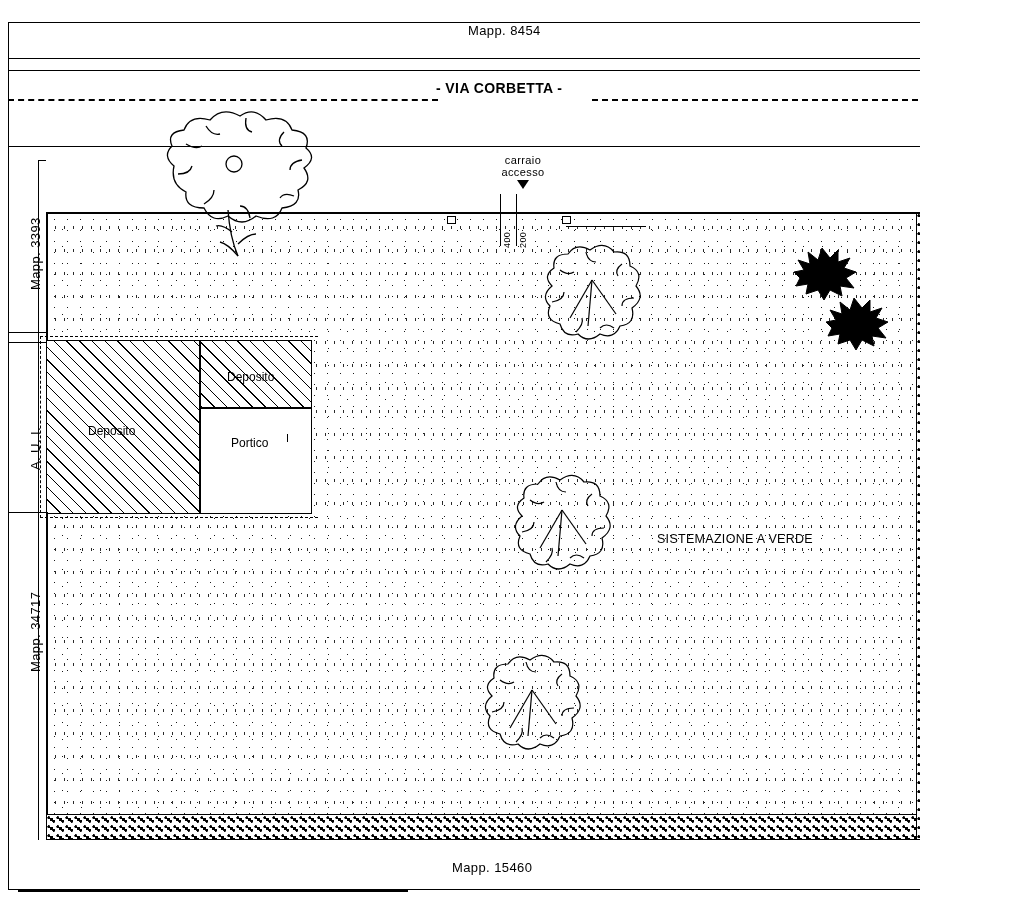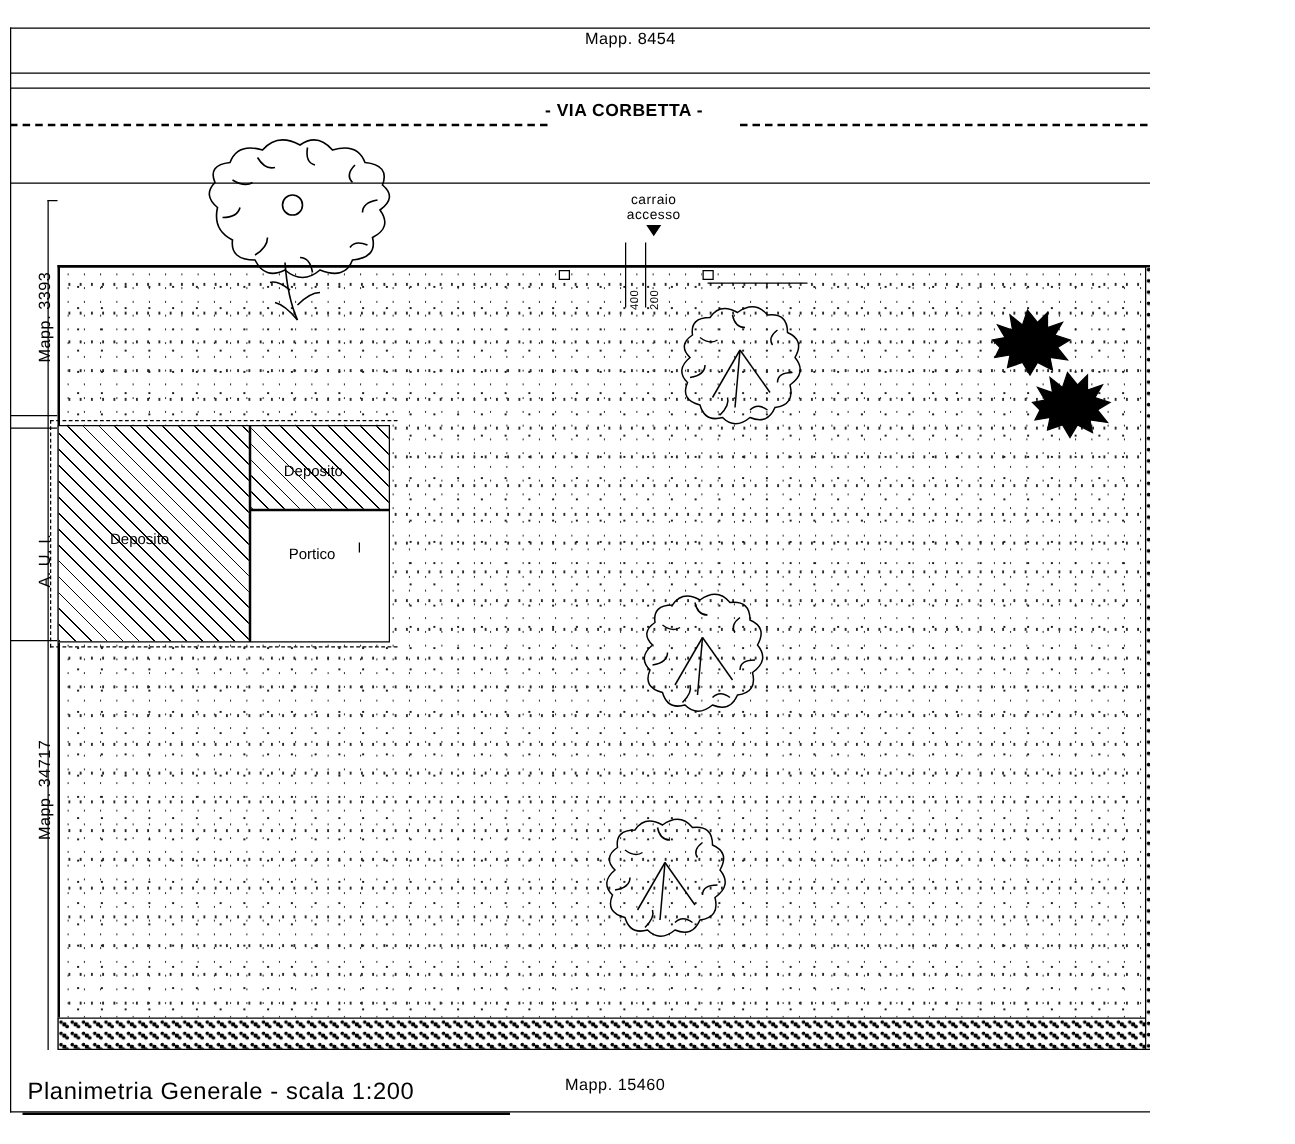--- a/index.html
+++ b/index.html
@@ -279,30 +279,30 @@
     </svg>
   </div>
   <div class="tree" style="left:822px; top:294px;">
     <svg width="72" height="62" viewBox="0 0 72 62">
       <g fill="#000" stroke="#000" stroke-width="1">
         <path d="M10 34 L4 28 L14 26 L8 16 L20 20 L18 8 L28 16 L32 4 L40 14 L48 6 L48 18 L60 14 L54 24 L66 28 L56 34 L64 44 L50 42 L52 52 L40 46 L34 56 L28 46 L16 50 L18 40 L6 42 Z"></path>
       </g>
     </svg>
   </div>
 
+  <div class="greenlbl" style="left:580px; top:532px; width:310px;">SISTEMAZIONE A VERDE</div>
 
   <div class="lbl" style="left:452px; top:860px;">Mapp. 15460</div>
 
   <div class="compass" style="left:952px; top:826px;">
     <svg width="64" height="78" viewBox="0 0 64 78">
       <g fill="none" stroke="#000" stroke-width="1.3">
         <path d="M32 2 L38 30 L32 26 L26 30 Z" fill="#000"></path>
         <circle cx="32" cy="44" r="17"></circle>
         <path d="M32 60 L32 76"></path>
       </g>
       <text x="32" y="50" font-family="Liberation Sans, sans-serif" font-size="15" text-anchor="middle" fill="#000" transform="rotate(-20 32 45)">N</text>
     </svg>
   </div>
 
-  <div class="title" style="left:22px; top:863px;">Planimetria Generale - scala 1:200</div>
   <div class="line hline" style="left:18px; top:890px; width:390px; height:2px;"></div>
 
 </div>
 
 </body></html>

